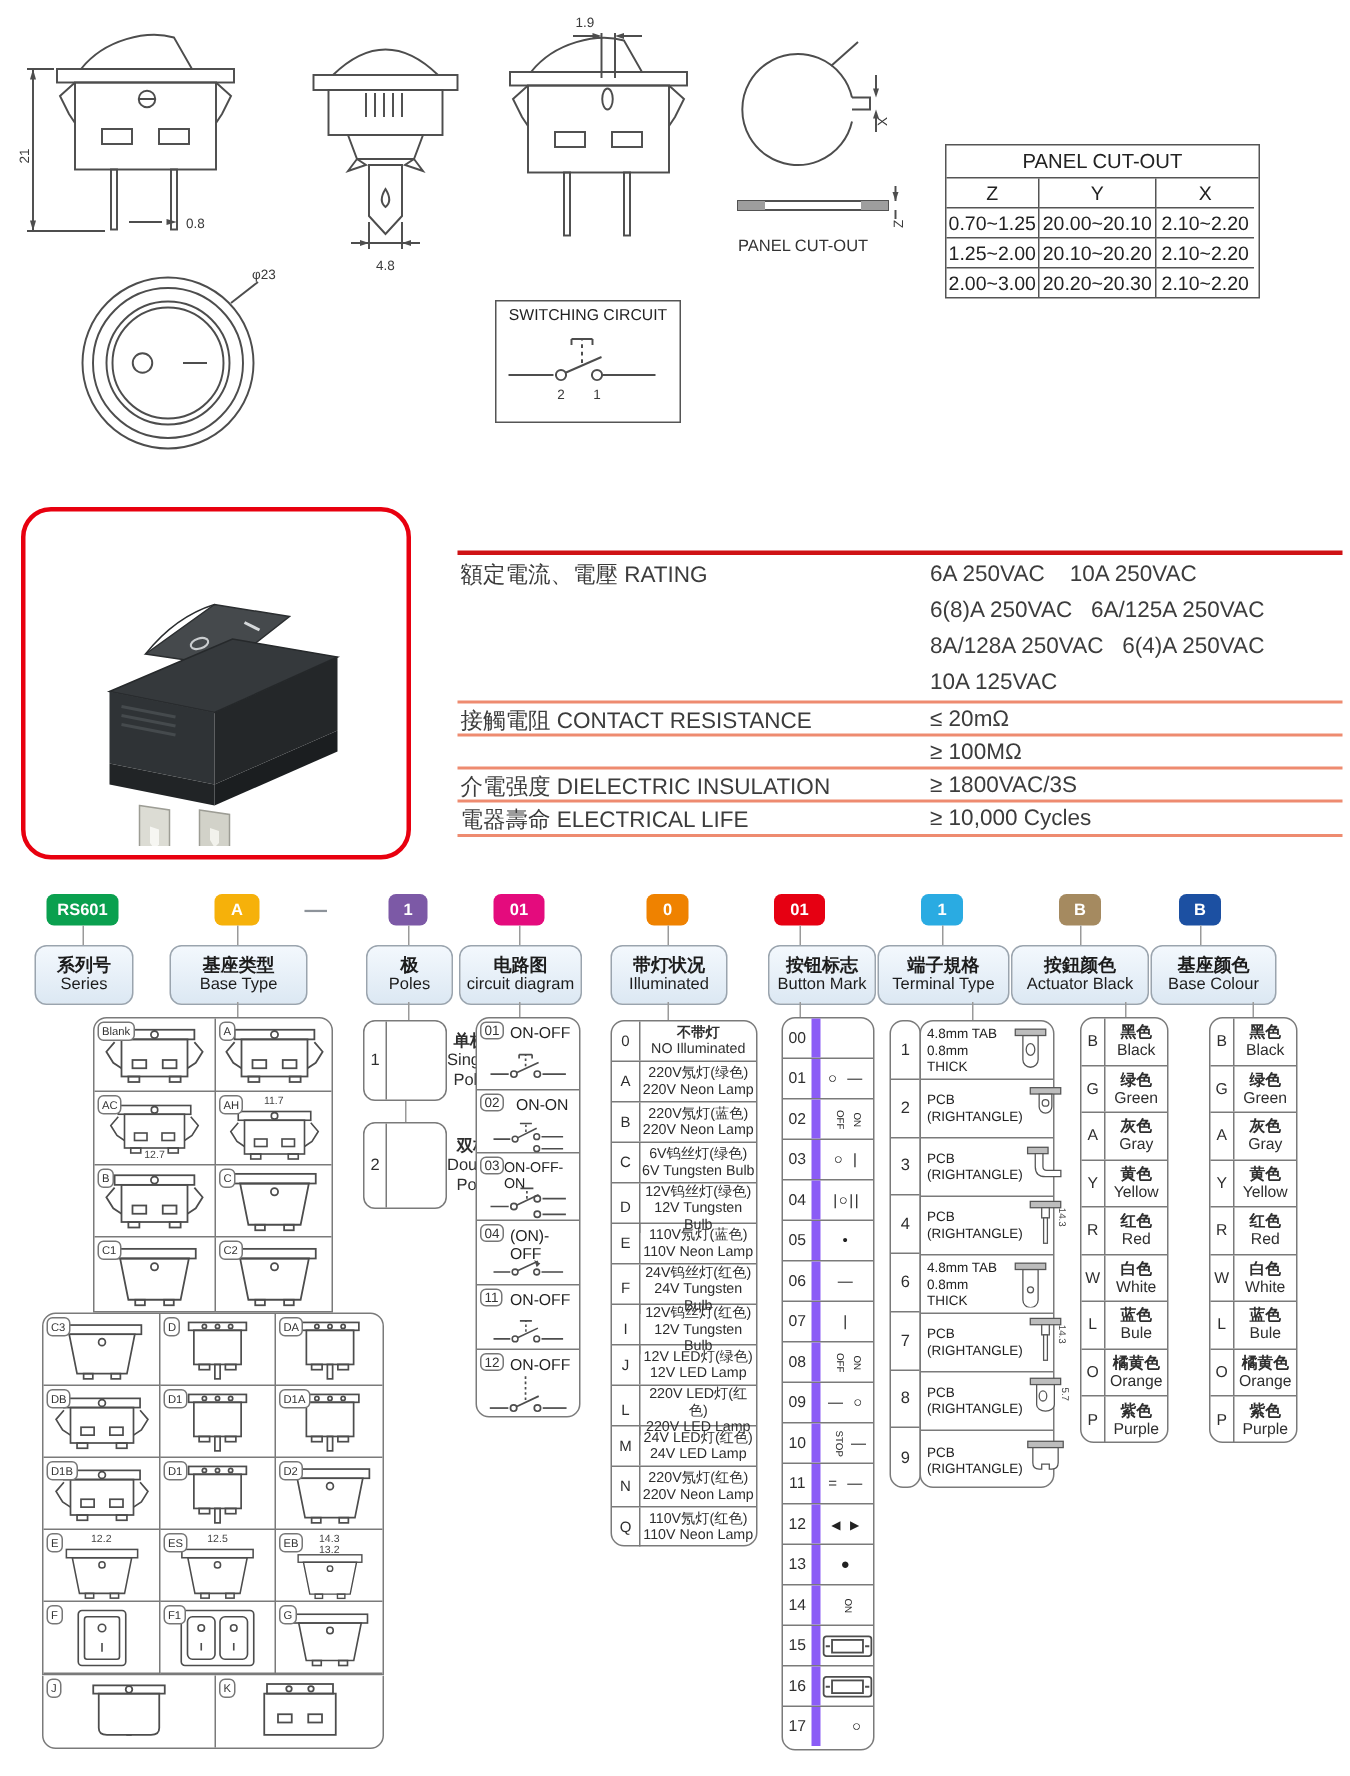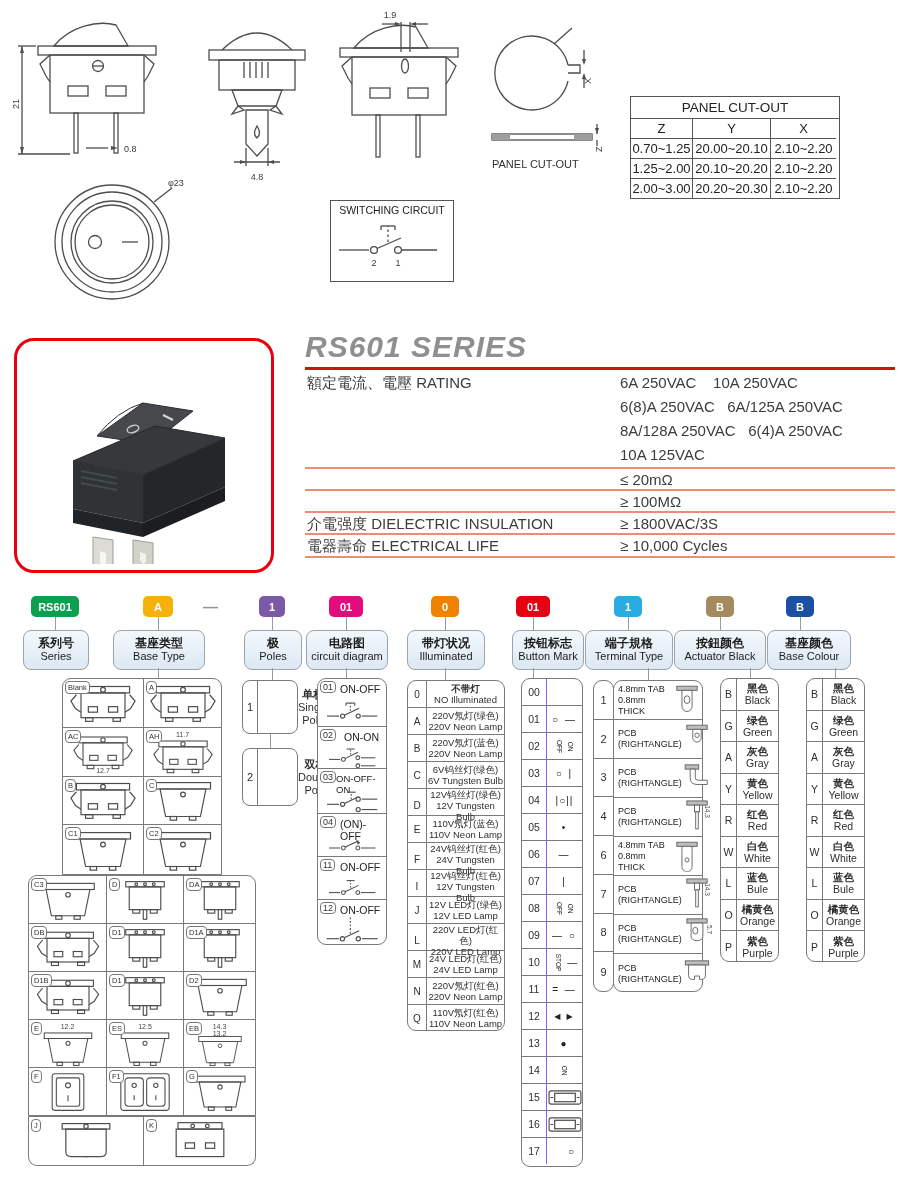--- a/index.html
+++ b/index.html
@@ -67,21 +67,21 @@
          font-size:9px;padding:0 2px;color:#333;}
   .cklabel{position:absolute;left:22px;top:4px;font-size:10.5px;color:#222;}
   .cksvg{position:absolute;left:6px;top:18px;}
   
   .ilrow{display:grid;grid-template-columns:19px 1fr;box-sizing:border-box;}
   .ilcode{border-right:1px solid #7a7a7a;display:flex;align-items:center;justify-content:center;font-size:10px;}
   .iltxt{display:flex;flex-direction:column;align-items:center;justify-content:center;line-height:11px;
          font-size:9.5px;text-align:center;}
   
   .bmrow{display:grid;grid-template-columns:25px 1fr;box-sizing:border-box;}
-  .bmcode{border-right:1px solid #8b5cf6;display:flex;align-items:center;justify-content:center;font-size:10.5px;}
+  .bmcode{border-right:6px solid #8b5cf6;display:flex;align-items:center;justify-content:center;font-size:10.5px;}
   .bmsym{display:flex;align-items:center;justify-content:center;font-size:10px;letter-spacing:2px;color:#222;}
   .bmsym.right{justify-content:flex-end;padding-right:6px;}
   .rot{display:inline-block;transform:rotate(90deg);font-size:6.5px;letter-spacing:0;}
   
   .tnum{display:flex;align-items:center;justify-content:center;font-size:11px;box-sizing:border-box;}
   .termrow{display:grid;grid-template-columns:1fr 30px;align-items:center;box-sizing:border-box;}
   .termtxt{font-size:9px;line-height:11px;padding-left:4px;color:#222;}
   .termglyph{position:relative;display:flex;align-items:center;justify-content:center;}
   .termdim{position:absolute;right:-2px;top:8px;font-size:6.5px;transform:rotate(90deg);color:#444;}
   
@@ -346,30 +346,30 @@
       <line x1="64" y1="130" x2="100" y2="137" stroke="#454a4d" stroke-width="2"></line>
       <line x1="64" y1="136" x2="100" y2="143" stroke="#454a4d" stroke-width="2"></line>
       <line x1="64" y1="142" x2="100" y2="149" stroke="#454a4d" stroke-width="2"></line>
       <polygon points="76,196 96,199 96,230 86,238 76,233" fill="#dcdcd4" stroke="#9d9d95" stroke-width="1"></polygon>
       <polygon points="83,210 89,212 89,222 86,225 83,221" fill="#f6f6f2"></polygon>
       <polygon points="116,199 136,202 136,228 126,236 116,231" fill="#d2d2c9" stroke="#9d9d95" stroke-width="1"></polygon>
       <polygon points="123,211 129,213 129,221 126,224 123,219" fill="#f2f2ec"></polygon>
     </svg>
   </div>
 
-  <div class="stitle">RS601 SERIES</div>
   <div class="redline" style="left:305px;top:367px;width:590px"></div>
 
   <div class="speclabel" style="top:374px">額定電流、電壓 RATING</div>
   <div class="specval" style="top:374px">6A 250VAC    10A 250VAC</div>
   <div class="specval" style="top:398px">6(8)A 250VAC   6A/125A 250VAC</div>
   <div class="specval" style="top:422px">8A/128A 250VAC   6(4)A 250VAC</div>
   <div class="specval" style="top:446px">10A 125VAC</div>
 
   <div class="salline" style="left:305px;top:467px;width:590px"></div>
+  <div class="speclabel" style="top:471px">接觸電阻 CONTACT RESISTANCE</div>
   <div class="specval" style="top:471px">≤ 20mΩ</div>
 
   <div class="salline" style="left:305px;top:489px;width:590px"></div>
   <div class="specval" style="top:493px">≥ 100MΩ</div>
 
   <div class="salline" style="left:305px;top:511px;width:590px"></div>
   <div class="speclabel" style="top:515px">介電强度 DIELECTRIC INSULATION</div>
   <div class="specval" style="top:515px">≥ 1800VAC/3S</div>
 
   <div class="salline" style="left:305px;top:533px;width:590px"></div>

